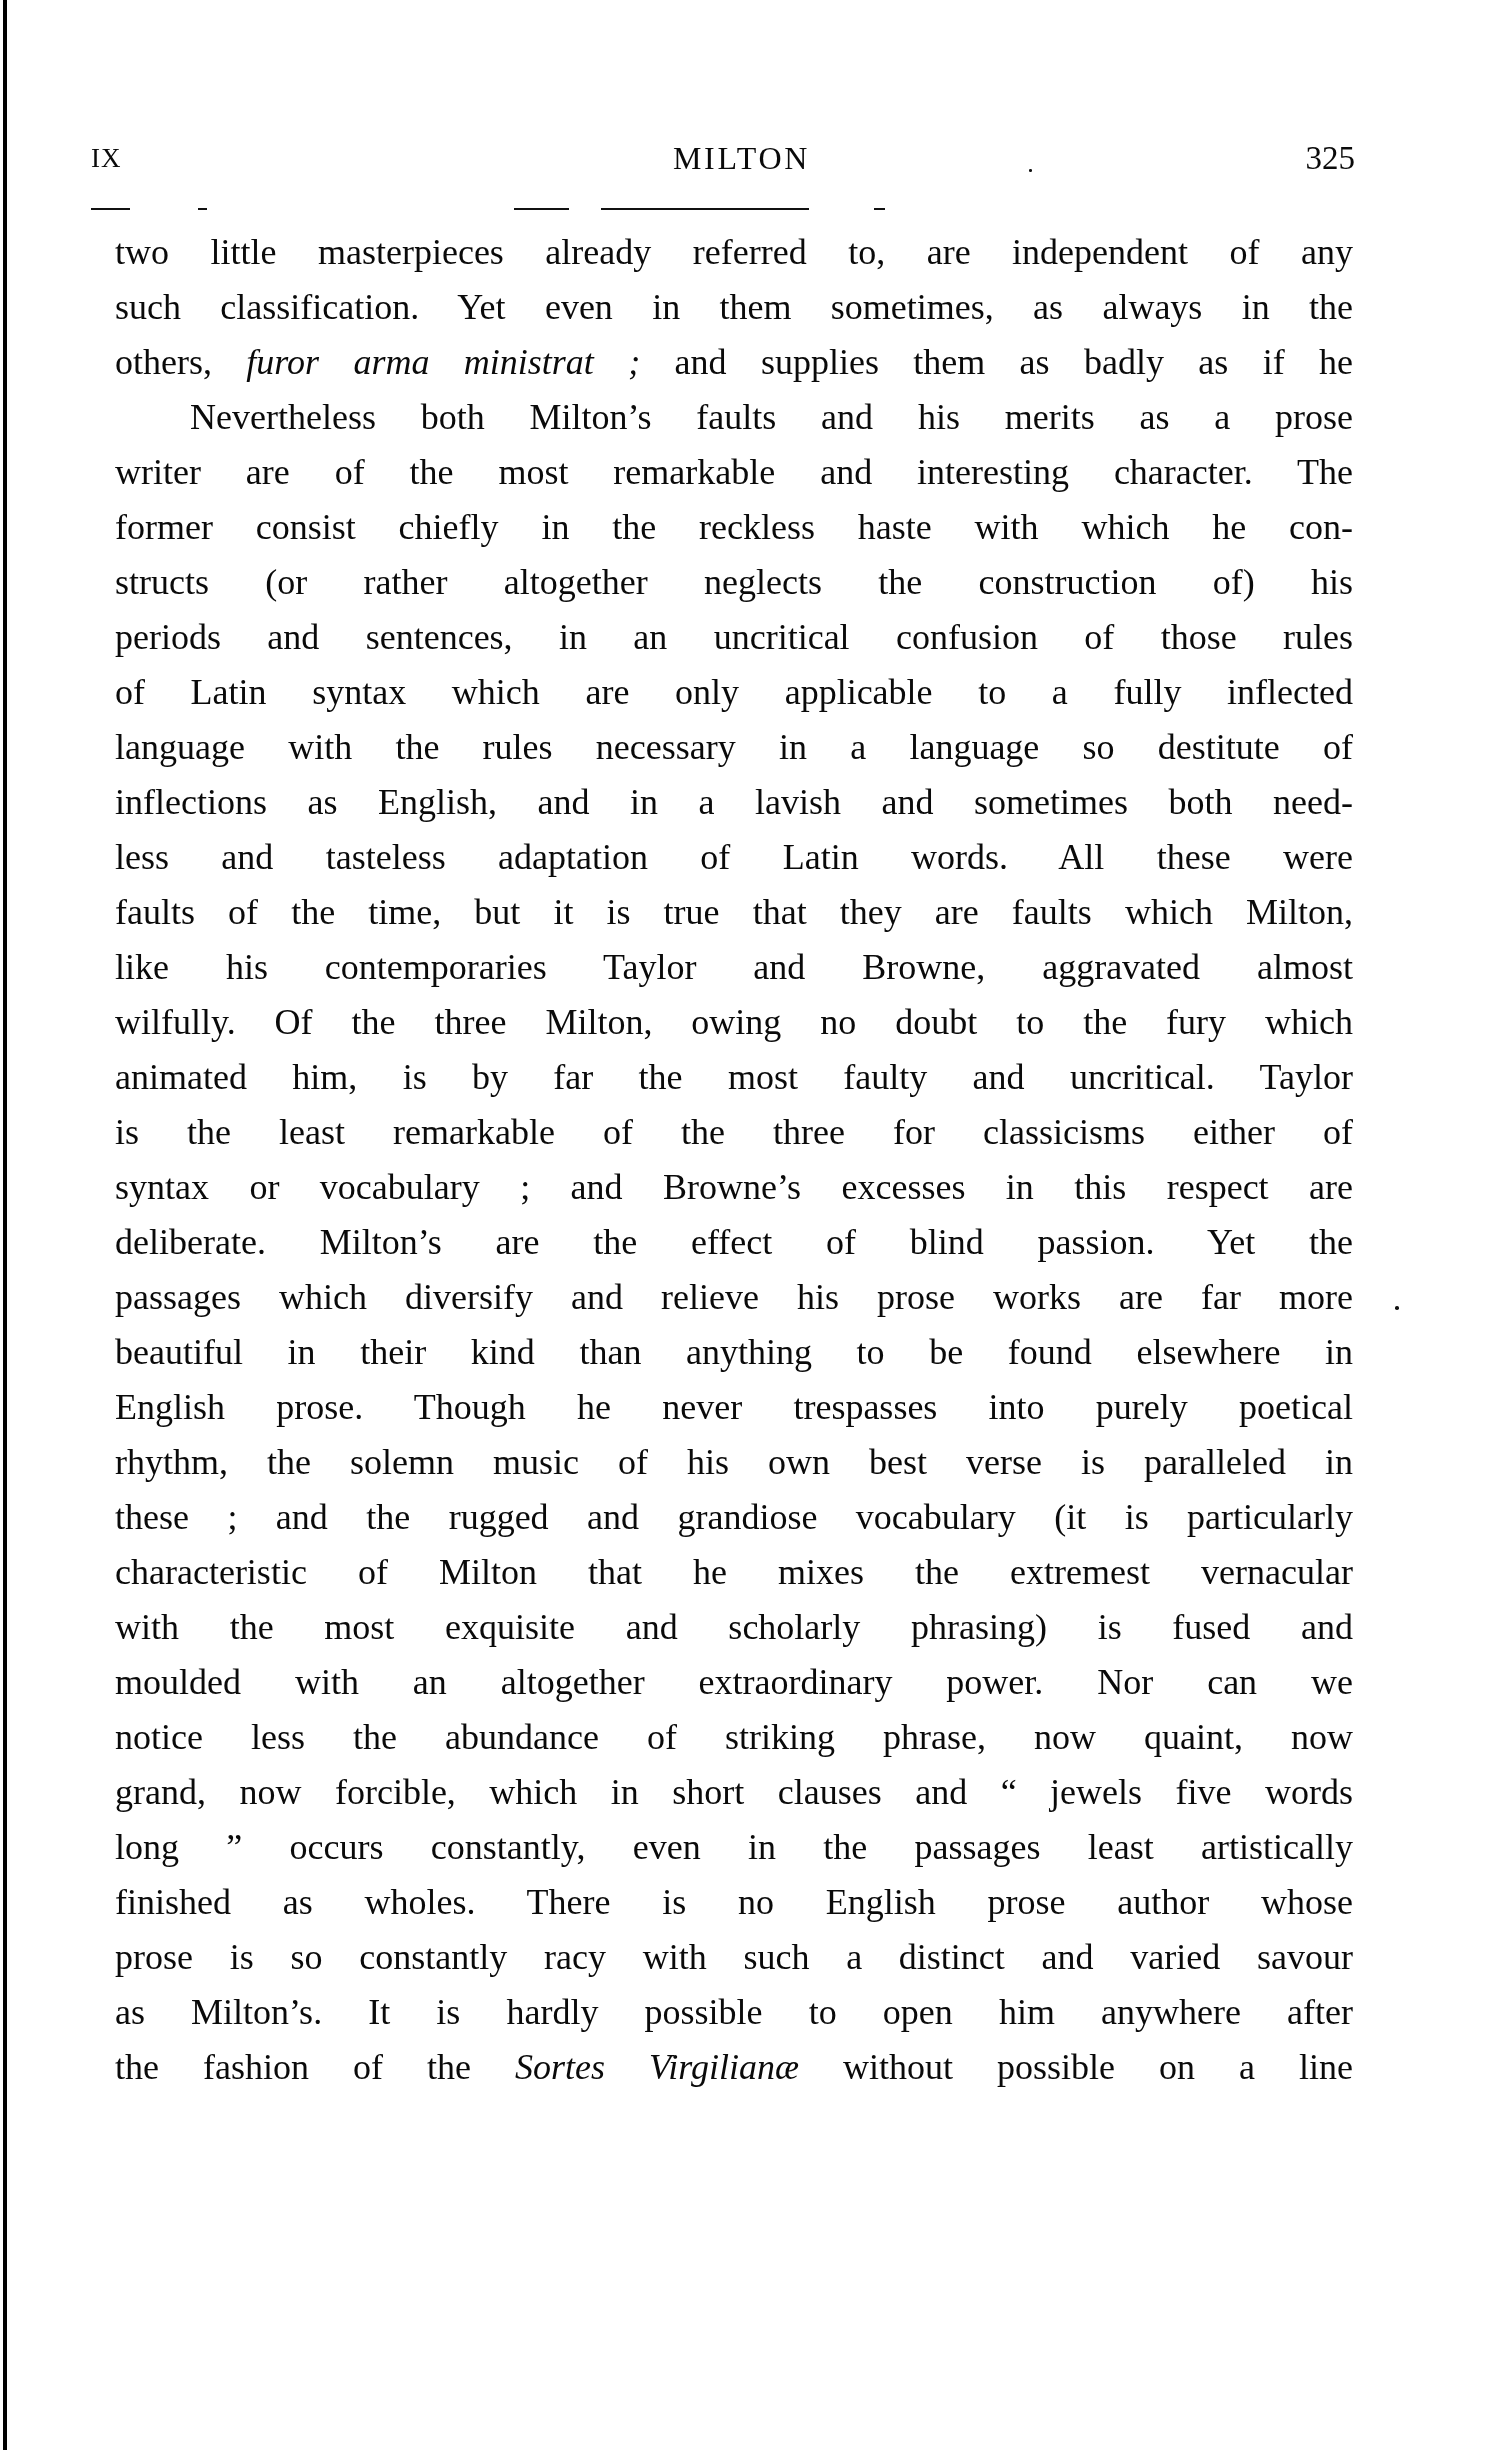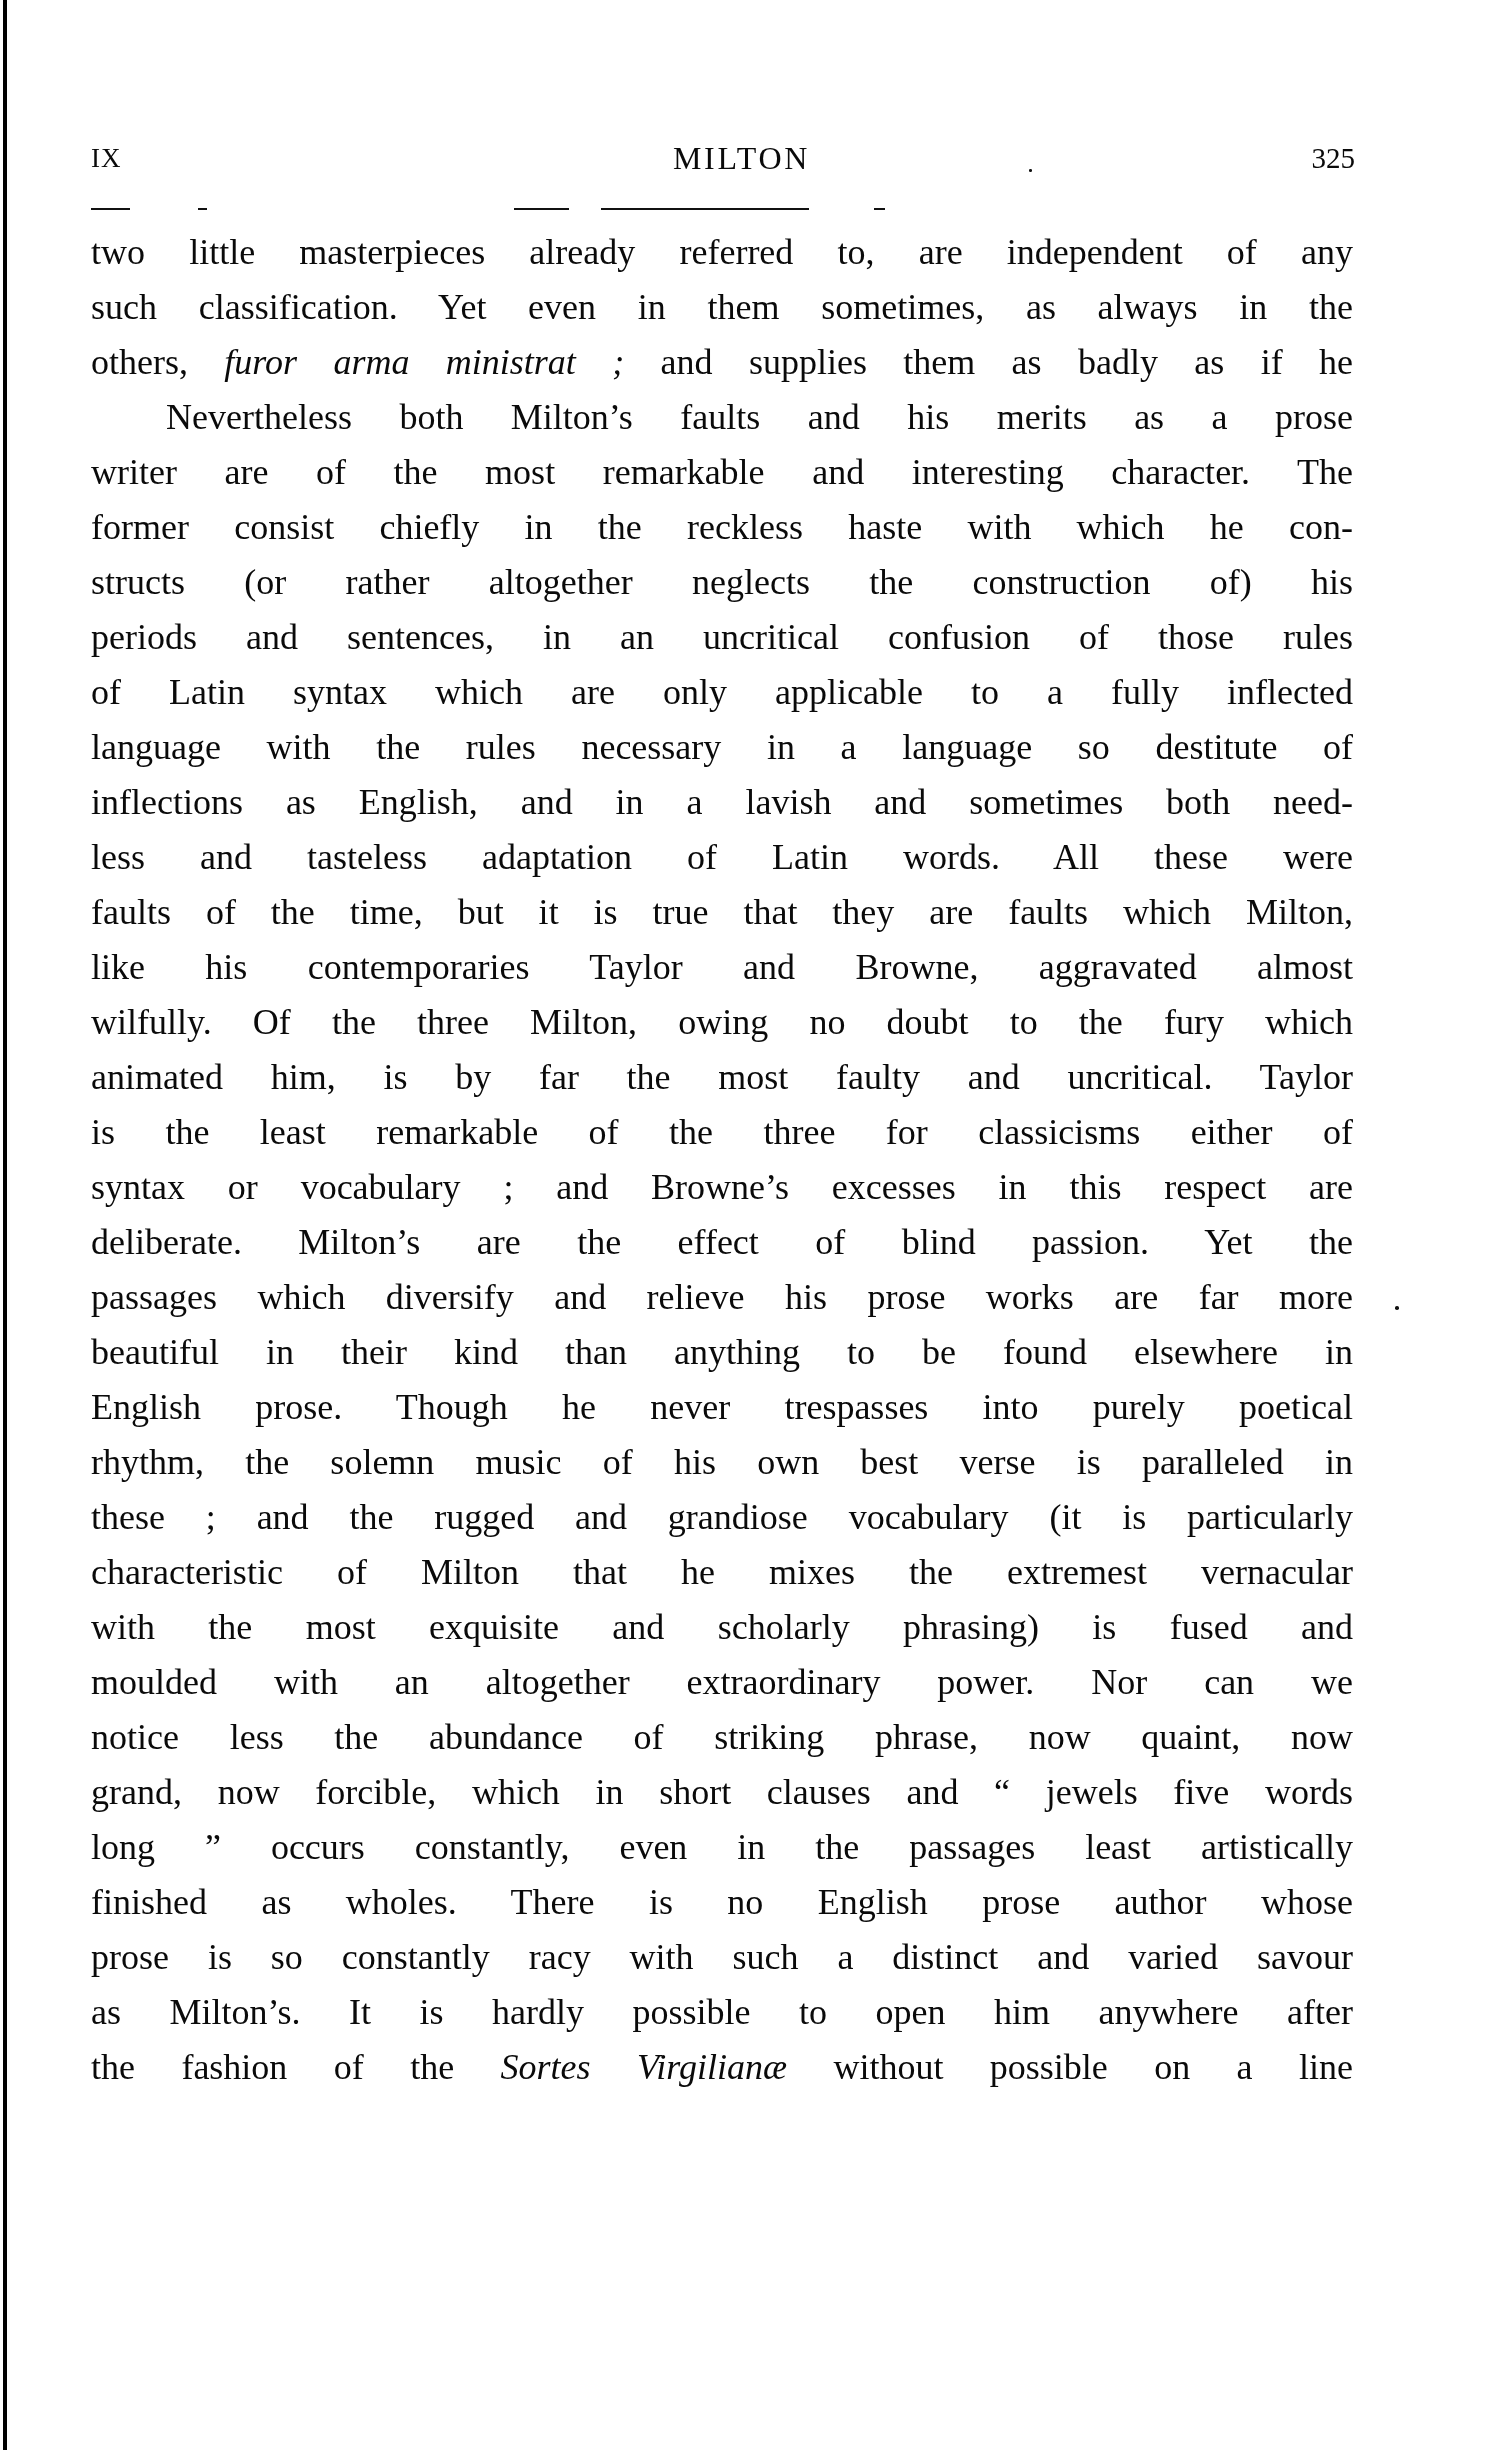--- a/index.html
+++ b/index.html
@@ -45,21 +45,21 @@
     top: 0;
     width: 159px;
     text-align: right;
     font-size: 32px;
     letter-spacing: 2.7px;
   }
   .rh-page {
     position: absolute;
     right: 0;
     top: 0;
-    font-size: 29px;
+    font-size: 33px;
   }
   .rule {
     position: absolute;
     height: 1.8px;
     background: #111;
     top: 208px;
   }
   .speck {
     position: absolute;
     width: 3.6px;
@@ -75,20 +75,21 @@
     font-size: 36px;
     line-height: 55px;
   }
   .line {
     display: block;
     height: 55px;
     white-space: nowrap;
     text-align: justify;
     text-align-last: justify;
     overflow: visible;
+    margin-left: 24px;
   }
   .line.para-end {
     text-align-last: left;
   }
   .line.indent {
     text-indent: 75px;
   }
   .it {
     font-style: italic;
   }

